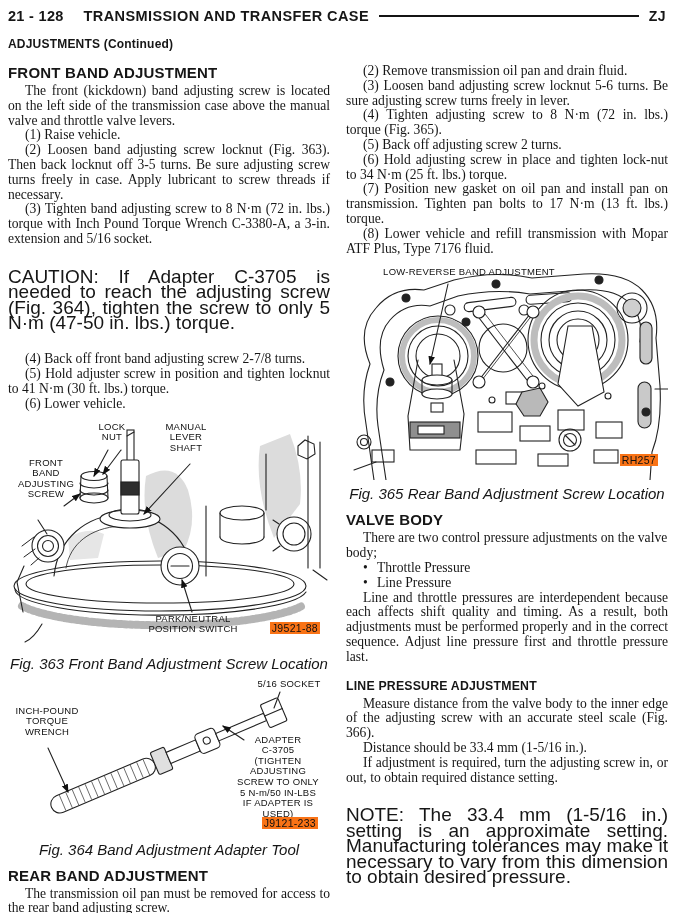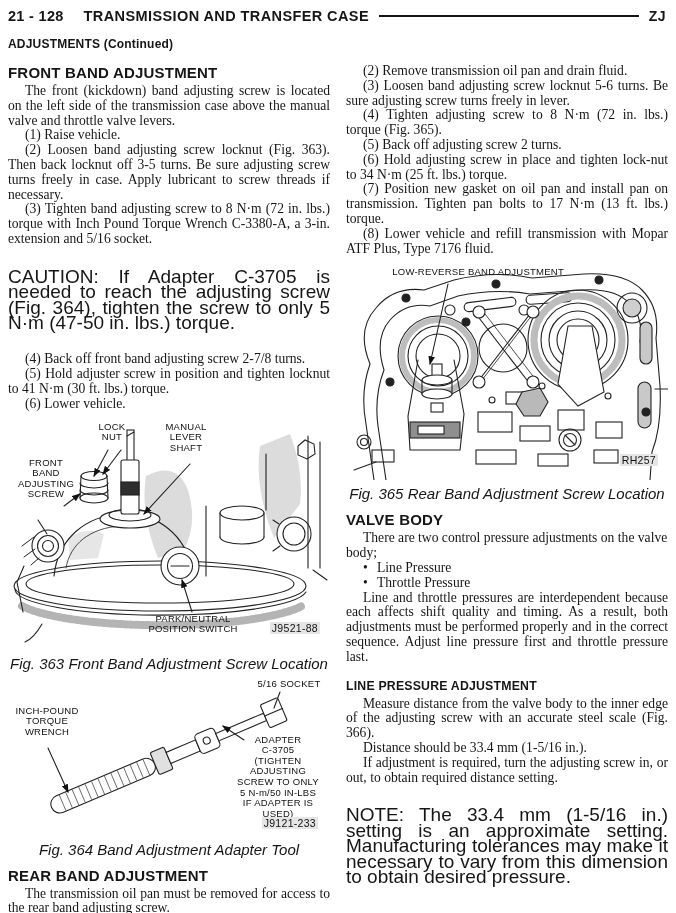--- a/index.html
+++ b/index.html
@@ -31,23 +31,23 @@
   .boldblock{font-family:"Liberation Sans","DejaVu Sans",sans-serif;font-weight:normal;
              font-size:19px;line-height:15.4px;text-align:justify;margin:22px 0;}
   .bullet{font-size:13.6px;line-height:14.8px;padding-left:31px;position:relative;}
   .bullet::before{content:"•";position:absolute;left:17px;top:0;}
   
   .fig{position:relative;margin:6px 0 0 0;}
   .fig svg{display:block;}
   .fig-label{position:absolute;font-family:"Liberation Sans","DejaVu Sans",sans-serif;
              font-size:9.5px;line-height:10.6px;text-align:center;white-space:pre-line;
              letter-spacing:.25px;color:#101010;}
-  .fig-label.left{text-align:right;}
+  .fig-label.left{text-align:center;}
   .fig-code{position:absolute;font-family:"Liberation Sans","DejaVu Sans",sans-serif;
-            font-size:10.5px;color:#101010;letter-spacing:.3px;background:#e5e5e5;padding:0 2px;}
+            font-size:10.5px;color:#101010;letter-spacing:.3px;background:#f97316;padding:0 2px;}
   .fig-caption{font-family:"Liberation Sans","DejaVu Sans",sans-serif;font-weight:normal;font-style:italic;
                font-size:15px;text-align:center;margin:5px 0 2px 0;}
 </style>
 </head>
 <body>
 
 <div class="page">
 
   <div class="hdr">
     <span class="pgnum">21 - 128</span>
@@ -263,22 +263,22 @@
             <path d="M102,20 L84,100" marker-end="url(#a365)"></path>
           </g>
         </svg>
         <div class="fig-label left" style="left:28px;top:3px;width:190px;">LOW-REVERSE  BAND  ADJUSTMENT</div>
         <div class="fig-code" style="right:10px;top:190px;">RH257</div>
       </div>
       <div class="fig-caption">Fig. 365 Rear Band Adjustment Screw Location</div>
 
       <h2 class="sec">VALVE BODY</h2>
       <p class="p nojust">There are two control pressure adjustments on the valve body;</p>
+      <div class="bullet">Throttle Pressure</div>
       <div class="bullet">Line Pressure</div>
-      <div class="bullet">Throttle Pressure</div>
       <p class="p">Line and throttle pressures are interdependent because each affects shift quality and timing. As a result, both adjustments must be performed properly and in the correct sequence. Adjust line pressure first and throttle pressure last.</p>
 
       <h5 class="minisec">LINE PRESSURE ADJUSTMENT</h5>
       <p class="p">Measure distance from the valve body to the inner edge of the adjusting screw with an accurate steel scale (Fig. 366).</p>
       <p class="p nojust">Distance should be 33.4 mm (1-5/16 in.).</p>
       <p class="p">If adjustment is required, turn the adjusting screw in, or out, to obtain required distance setting.</p>
       <p class="boldblock">NOTE: The 33.4 mm (1-5/16 in.) setting is an approximate setting. Manufacturing tolerances may make it necessary to vary from this dimension to obtain desired pressure.</p>
     </div>
   </div>
 </div>

